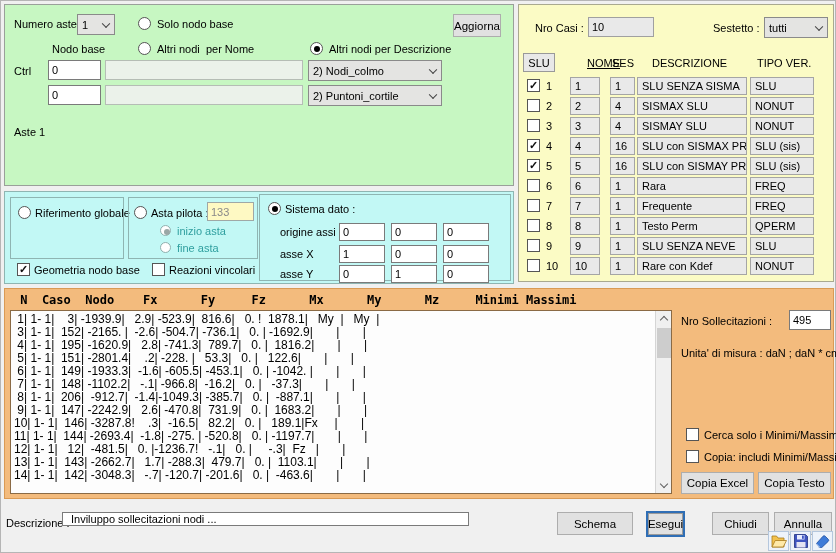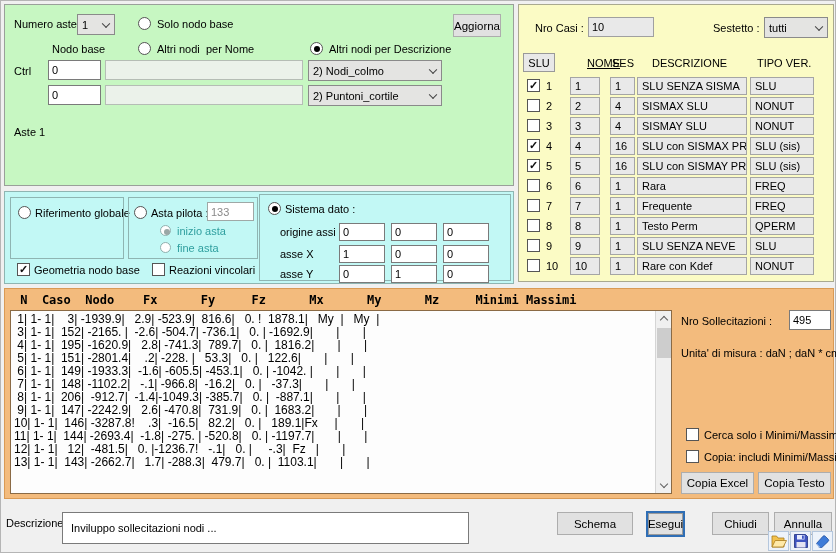--- a/index.html
+++ b/index.html
@@ -20,21 +20,21 @@
 
   .abs { position: absolute; }
   .lbl { position: absolute; white-space: pre; line-height: 13px; }
 
   .txt {
     position: absolute; background: #fff; border: 1px solid #7a7a7a;
     font-family: "Liberation Sans", sans-serif; font-size: 11px; color: #000;
     padding: 0 3px; outline: none;
   }
   .txt.dis  { background: #ebf2ea; border-color: #b5bdb5; color:#666; }
-  .txt.dis2 { background: #ffffff; border-color: #9fa8a6; color: #8a8a8a; }
+  .txt.dis2 { background: #fef9c3; border-color: #9fa8a6; color: #8a8a8a; }
   .txt.gray { background: #e9e9e9; border-color: #a0a0a0; }
 
   .combo {
     position: absolute; background: #e4e4e2; border: 1px solid #8a8a8a;
     display: flex; align-items: center; padding: 0 18px 0 4px; cursor: default;
     overflow: hidden; white-space: nowrap;
   }
   .combo .chev {
     position: absolute; right: 5px; top: 50%; width: 6px; height: 6px;
     border-right: 1.4px solid #444; border-bottom: 1.4px solid #444;
@@ -295,20 +295,21 @@
           <div class="mono-row"> 4| 1- 1|  195| -1620.9|   2.8| -741.3|  789.7|   0. |  1816.2|       |       |</div>
           <div class="mono-row"> 5| 1- 1|  151| -2801.4|    .2| -228. |   53.3|   0. |   122.6|       |       |</div>
           <div class="mono-row"> 6| 1- 1|  149| -1933.3|  -1.6| -605.5| -453.1|   0. | -1042. |       |       |</div>
           <div class="mono-row"> 7| 1- 1|  148| -1102.2|   -.1| -966.8|  -16.2|   0. |   -37.3|       |       |</div>
           <div class="mono-row"> 8| 1- 1|  206|  -912.7|  -1.4|-1049.3| -385.7|   0. |  -887.1|       |       |</div>
           <div class="mono-row"> 9| 1- 1|  147| -2242.9|   2.6| -470.8|  731.9|   0. |  1683.2|       |       |</div>
           <div class="mono-row">10| 1- 1|  146| -3287.8!    .3|  -16.5|   82.2|   0. |   189.1|Fx     |       |</div>
           <div class="mono-row">11| 1- 1|  144| -2693.4|  -1.8| -275. | -520.8|   0. | -1197.7|       |       |</div>
           <div class="mono-row">12| 1- 1|   12|  -481.5|   0. |-1236.7!   -.1|   0. |     -.3|  Fz   |       |</div>
           <div class="mono-row">13| 1- 1|  143| -2662.7|   1.7| -288.3|  479.7|   0. |  1103.1|       |       |</div>
+          <div class="mono-row">14| 1- 1|  142| -3048.3|   -.7| -120.7| -201.6|   0. |  -463.6|       |       |</div>
         </div>
       <div class="sbar">
         <span class="arrow up" style="top:0;"></span>
         <span class="thumb" style="top:17px; height:30px;"></span>
         <span class="arrow down" style="bottom:0;"></span>
       </div>
     </div>
 
     <span class="lbl" style="left:676px; top:26px;">Nro Sollecitazioni :</span>
     <input class="txt" style="left: 784px; top: 21px; width: 42px; height: 20px;" value="495">
@@ -317,21 +318,21 @@
     <span class="check" style="left:681px; top:139px;"></span>
     <span class="lbl" style="left:699px; top:140px;">Cerca solo i Minimi/Massimi</span>
     <span class="check" style="left:681px; top:161px;"></span>
     <span class="lbl" style="left:699px; top:162px;">Copia: includi Minimi/Massimi</span>
 
     <button class="btn" style="left:676px; top:183px; width:73px; height:22px;">Copia Excel</button>
     <button class="btn" style="left:753px; top:183px; width:73px; height:22px;">Copia Testo</button>
   </section>
 
   <span class="lbl" style="left:5px; top:516px;">Descrizione :</span>
-  <input class="txt" style="left: 61px; top: 511px; width: 407px; height: 32px; padding-left: 8px;" value="Inviluppo sollecitazioni nodi ...">
+  <input class="txt" style="left: 61px; top: 511px; width: 407px; height: 14px; padding-left: 8px;" value="Inviluppo sollecitazioni nodi ...">
 
   <button class="btn" style="left:556px; top:511px; width:76px; height:23px;">Schema</button>
   <button class="btn focused" style="left:647px; top:512px; width:35px; height:22px;">Esegui</button>
   <button class="btn" style="left:711px; top:511px; width:57px; height:23px;">Chiudi</button>
   <button class="btn" style="left:773px; top:511px; width:58px; height:23px;">Annulla</button>
 
 
   <span class="icon-btn" style="left:767px; top:530px;">
     <svg width="16" height="14" viewBox="0 0 16 14">
       <path d="M1 2 h4.5 l1.5 2 H13 v9 H1 z" fill="#f2c14e" stroke="#a87b1d" stroke-width="0.8"></path>

